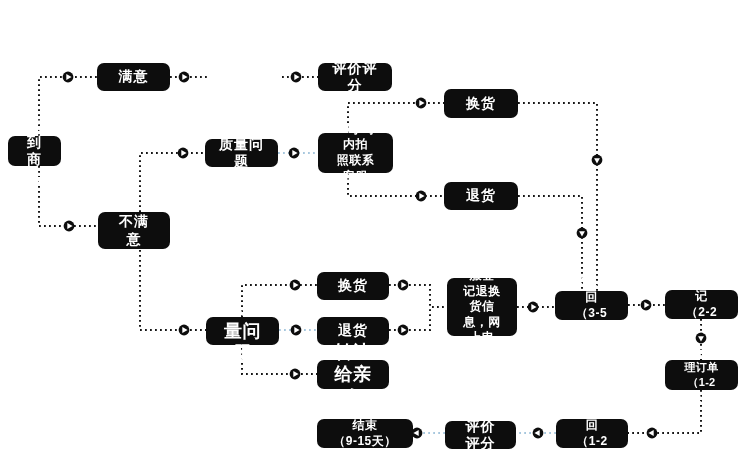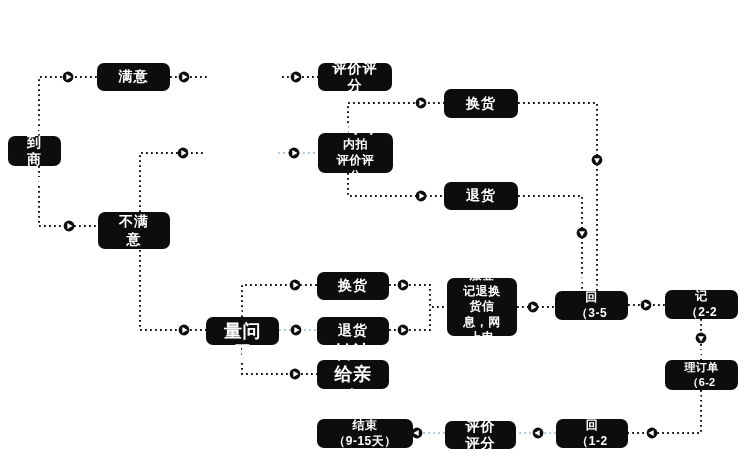--- a/index.html
+++ b/index.html
@@ -77,38 +77,39 @@
     <use href="#arr" transform="translate(646 305)"></use>
     <use href="#arr" transform="translate(701 338) rotate(90)"></use>
     <use href="#arr" transform="translate(652 433) rotate(180)"></use>
     <use href="#arr" transform="translate(538 433) rotate(180)"></use>
     <use href="#arr" transform="translate(417 433) rotate(180)"></use>
   </svg>
 
   <div class="node fs14" style="left:8px;top:136px;width:53px;height:30px">收到商品</div>
   <div class="node fs14" style="left:97px;top:63px;width:73px;height:28px">满意</div>
   <div class="node fs14" style="left:318px;top:63px;width:74px;height:28px">评价评分</div>
+  <div class="node fs14" style="left:205px;top:139px;width:73px;height:28px">质量问题</div>
   <div class="node fs12" style="left:318px;top:133px;width:75px;height:40px">24小时内拍
-评价评分</div>
+照联系客服</div>
   <div class="node fs14" style="left:98px;top:212px;width:72px;height:37px">不满意</div>
   <div class="node fs14" style="left:444px;top:89px;width:74px;height:29px">换货</div>
   <div class="node fs14" style="left:444px;top:182px;width:74px;height:27px">退货</div>
   <div class="node fs13" style="left:206px;top:317px;width:73px;height:27px">非质量问题</div>
   <div class="node fs14" style="left:317px;top:272px;width:72px;height:27px">换货</div>
   <div class="node fs14" style="left:317px;top:317px;width:72px;height:26px">退货</div>
   <div class="node fs12" style="left:447px;top:278px;width:70px;height:58px">联系客服登
 记退换货信
 息，网上申
 请退款</div>
   <div class="node fs13" style="left:317px;top:360px;width:72px;height:29px">转让给亲友</div>
   <div class="node fs12" style="left:555px;top:291px;width:73px;height:29px">快递发回
 （3-5天）</div>
   <div class="node fs12" style="left:665px;top:290px;width:73px;height:29px">收货登记
 （2-2天）</div>
   <div class="node fs11" style="left:665px;top:360px;width:73px;height:30px">售后处理订单
-（6-2天）</div>
+（1-2天）</div>
   <div class="node fs12" style="left:556px;top:419px;width:72px;height:29px">快递发回
 （1-2天）</div>
   <div class="node fs14" style="left:445px;top:421px;width:71px;height:25px">评价评分</div>
   <div class="node fs12" style="left:317px;top:419px;width:96px;height:29px">结束
 （9-15天）</div>
 
 </div>
 
 </body></html>

